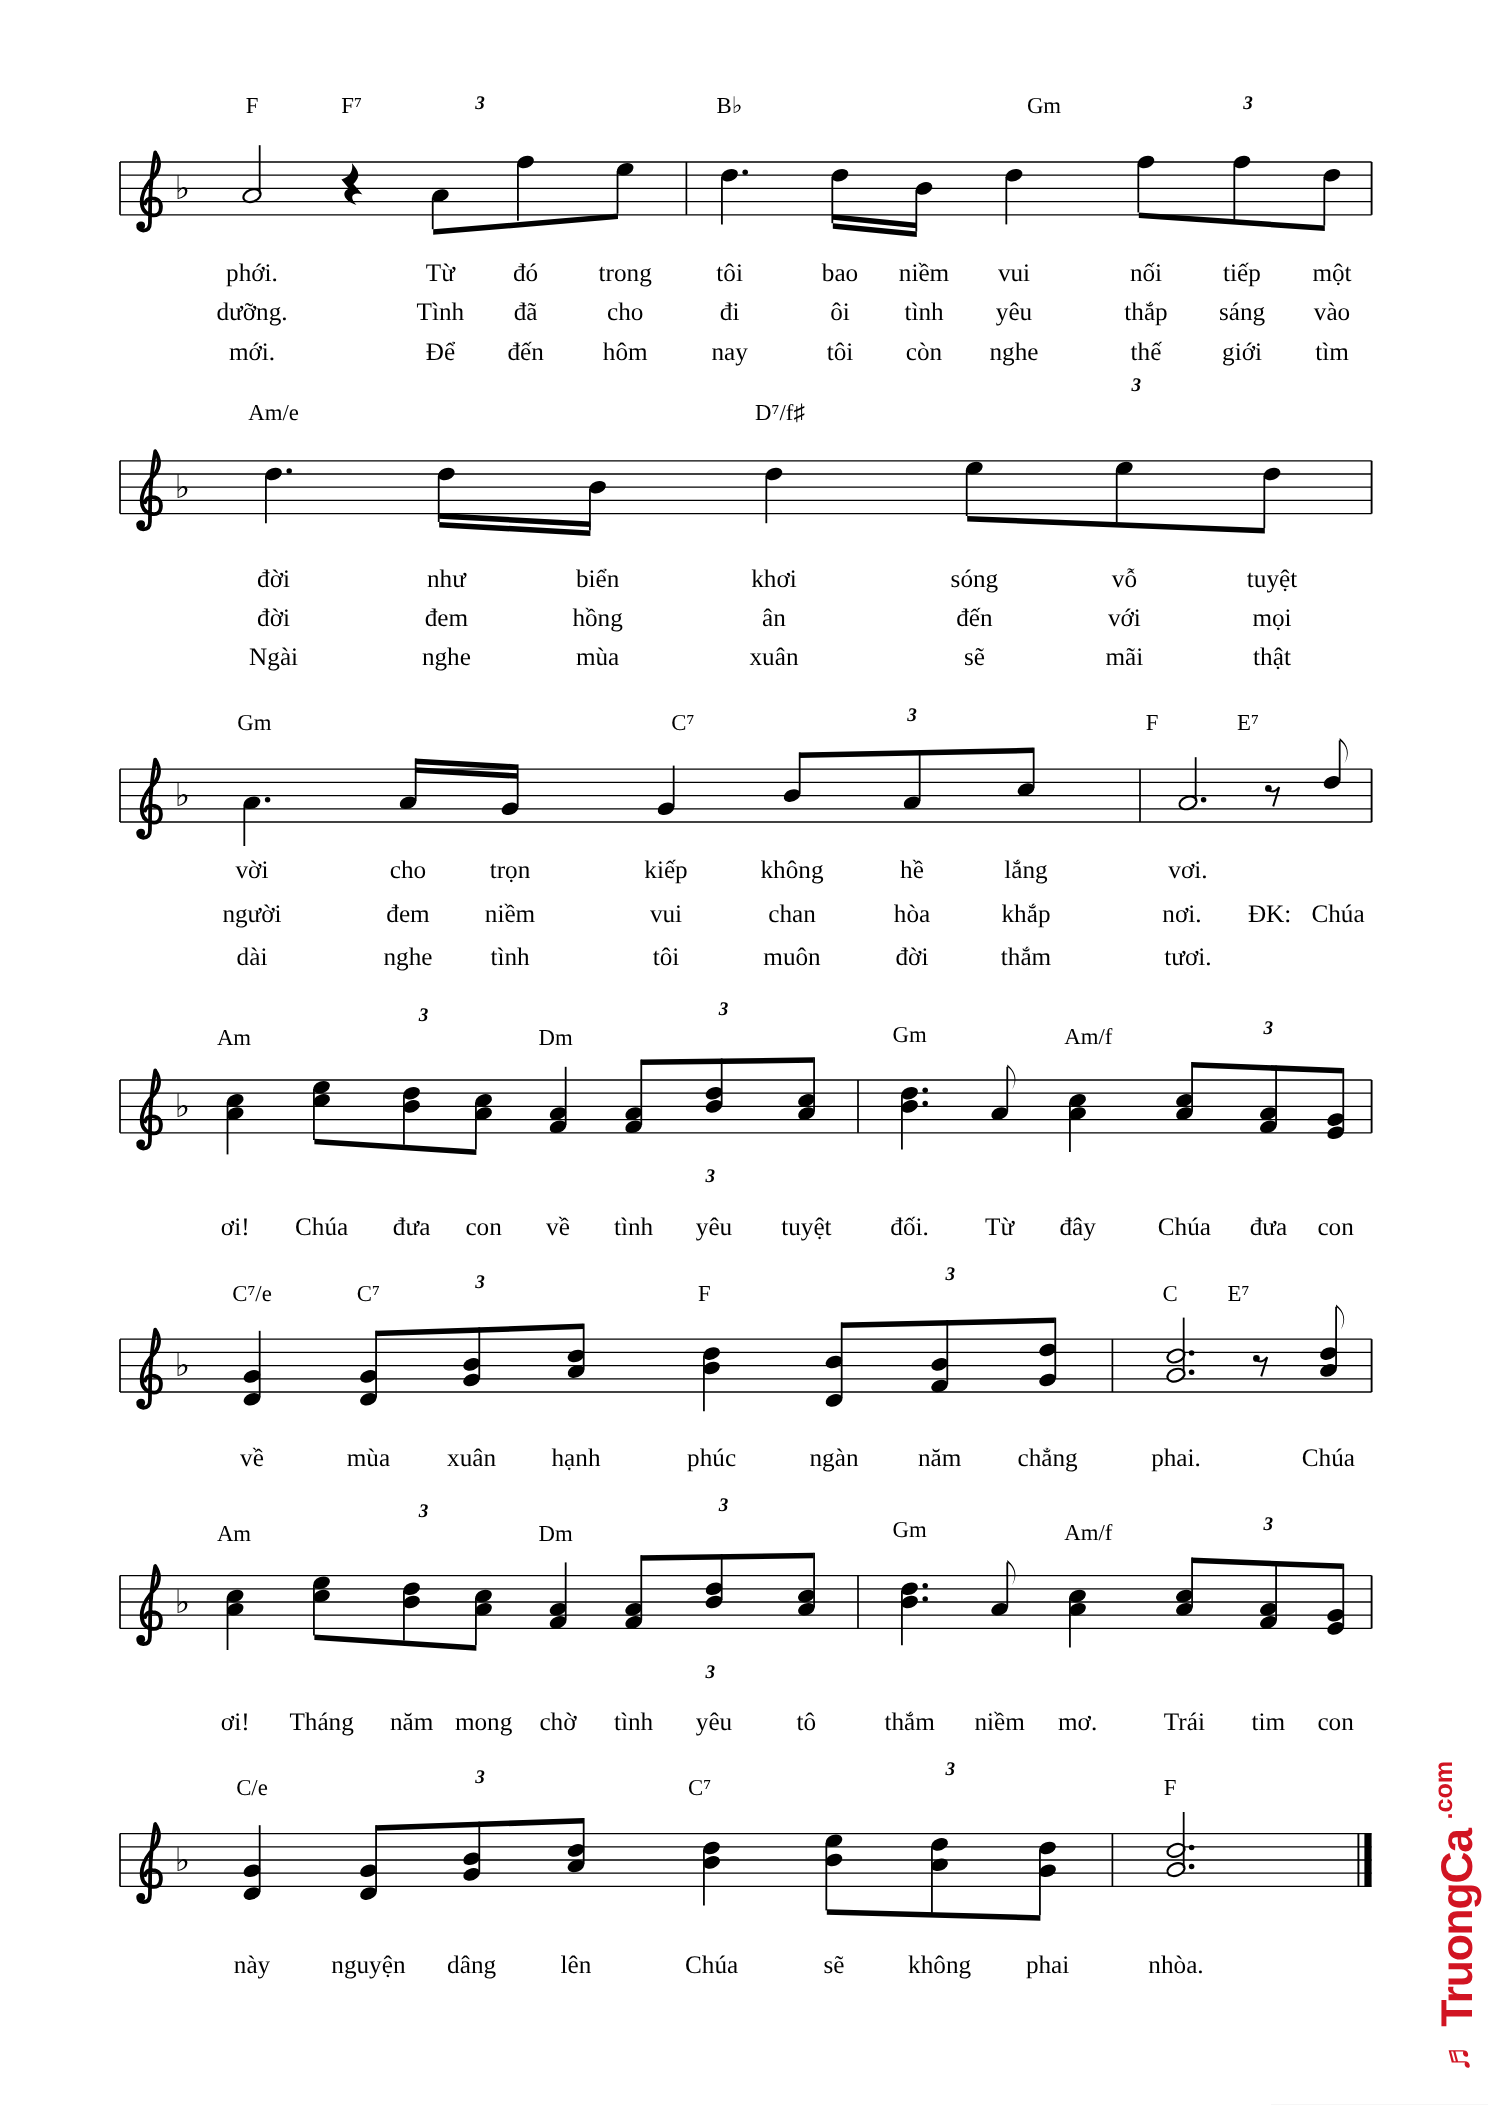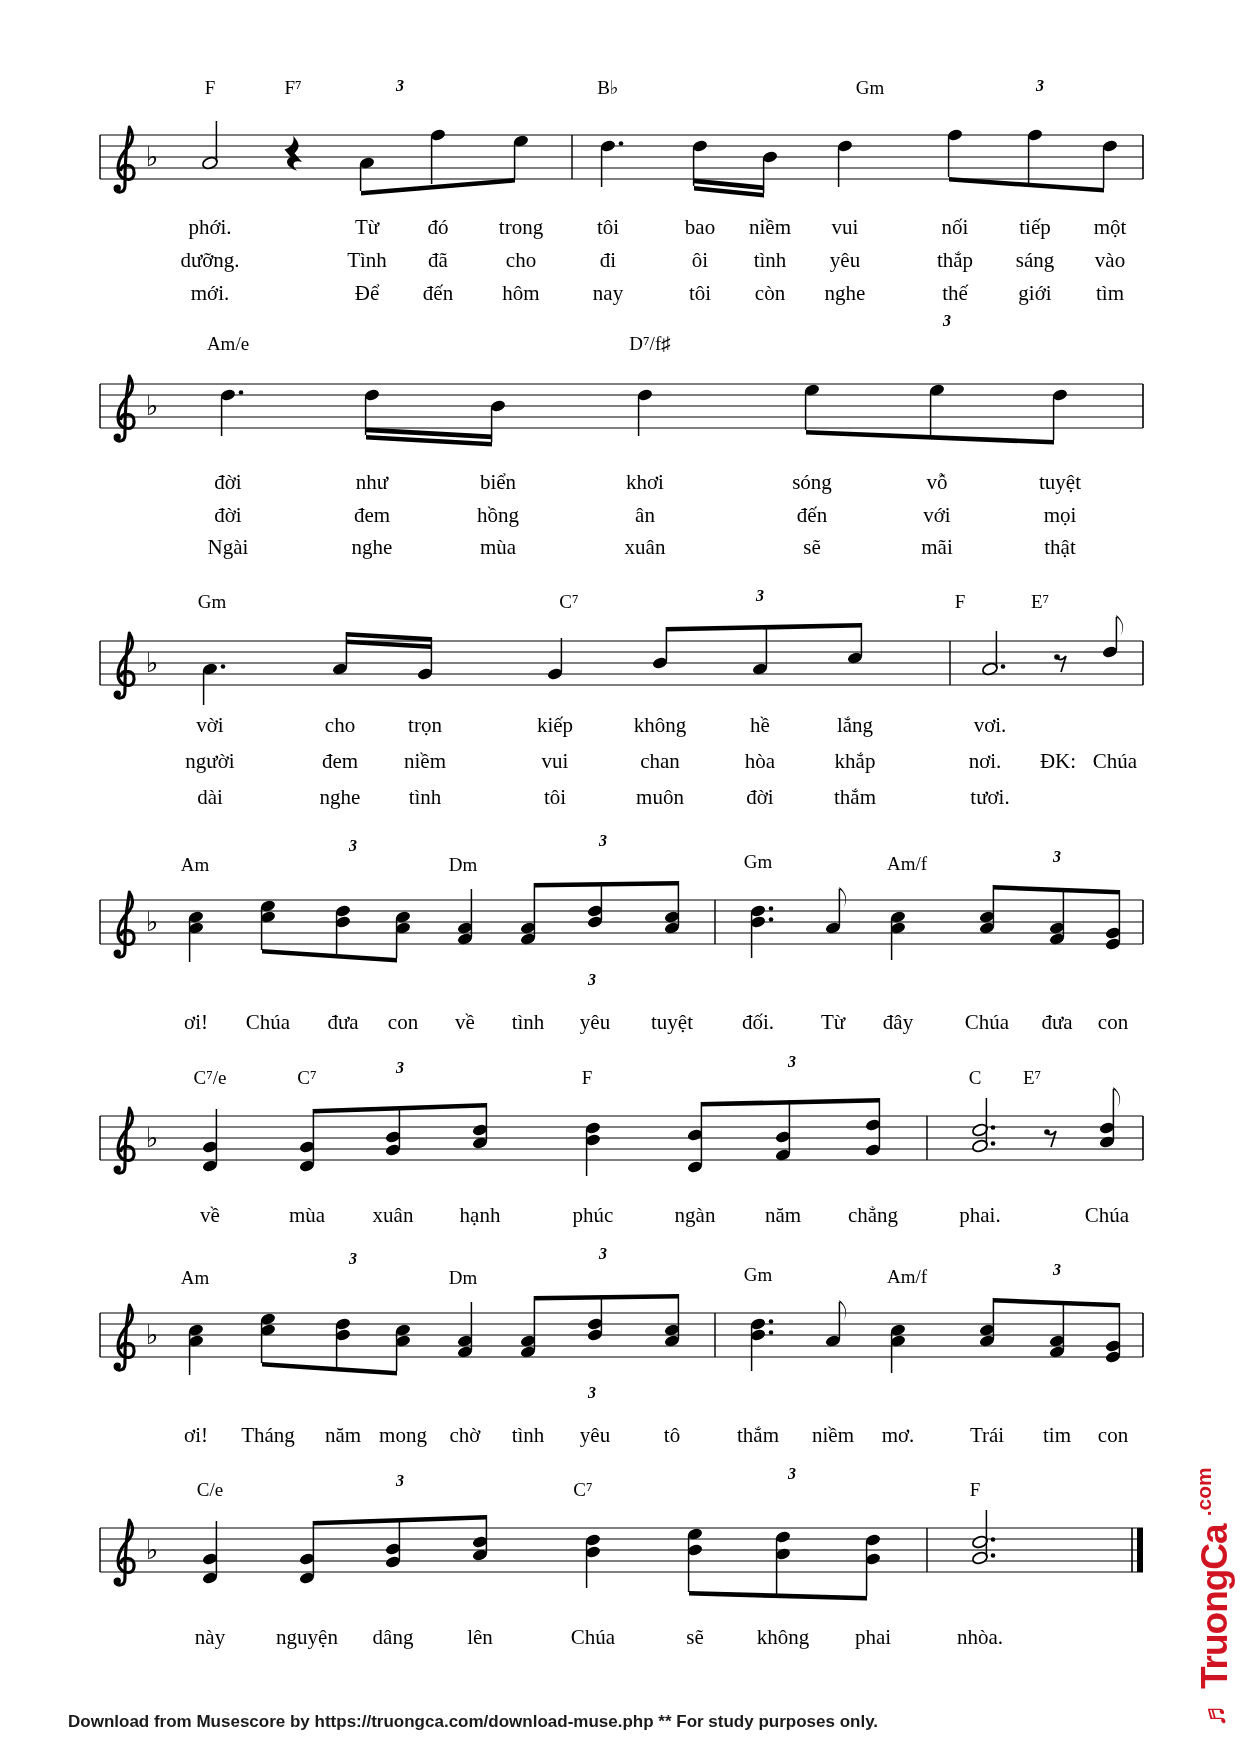--- a/index.html
+++ b/index.html
@@ -666,20 +666,19 @@
         <text x="393" y="1644" text-anchor="middle" class="lyric">dâng</text>
         <text x="480" y="1644" text-anchor="middle" class="lyric">lên</text>
         <text x="593" y="1644" text-anchor="middle" class="lyric">Chúa</text>
         <text x="695" y="1644" text-anchor="middle" class="lyric">sẽ</text>
         <text x="783" y="1644" text-anchor="middle" class="lyric">không</text>
         <text x="873" y="1644" text-anchor="middle" class="lyric">phai</text>
         <text x="980" y="1644" text-anchor="middle" class="lyric">nhòa.</text>
       </g>
     </svg>
 
-  <div id="footer">Download from Musescore by https://truongca.com/download-muse.php ** For study purposes only.</div>
 
   <div id="watermark" style="color: rgb(209, 20, 34);">
     <span class="wm-icon">♬</span>
     <span class="wm-brand">TruongCa</span>
     <span class="wm-tld">.com</span>
   </div>
 </div>
 
 </body></html>

